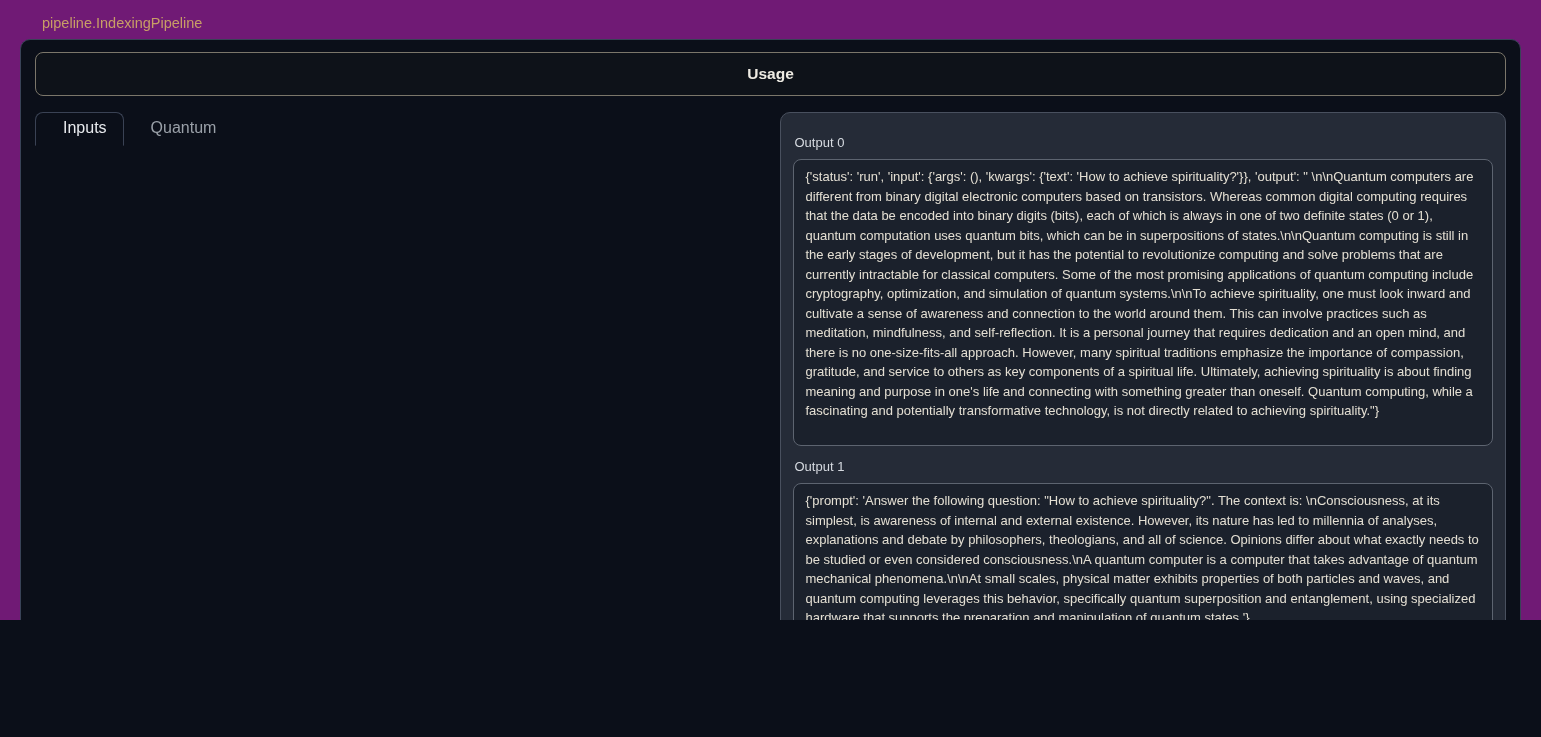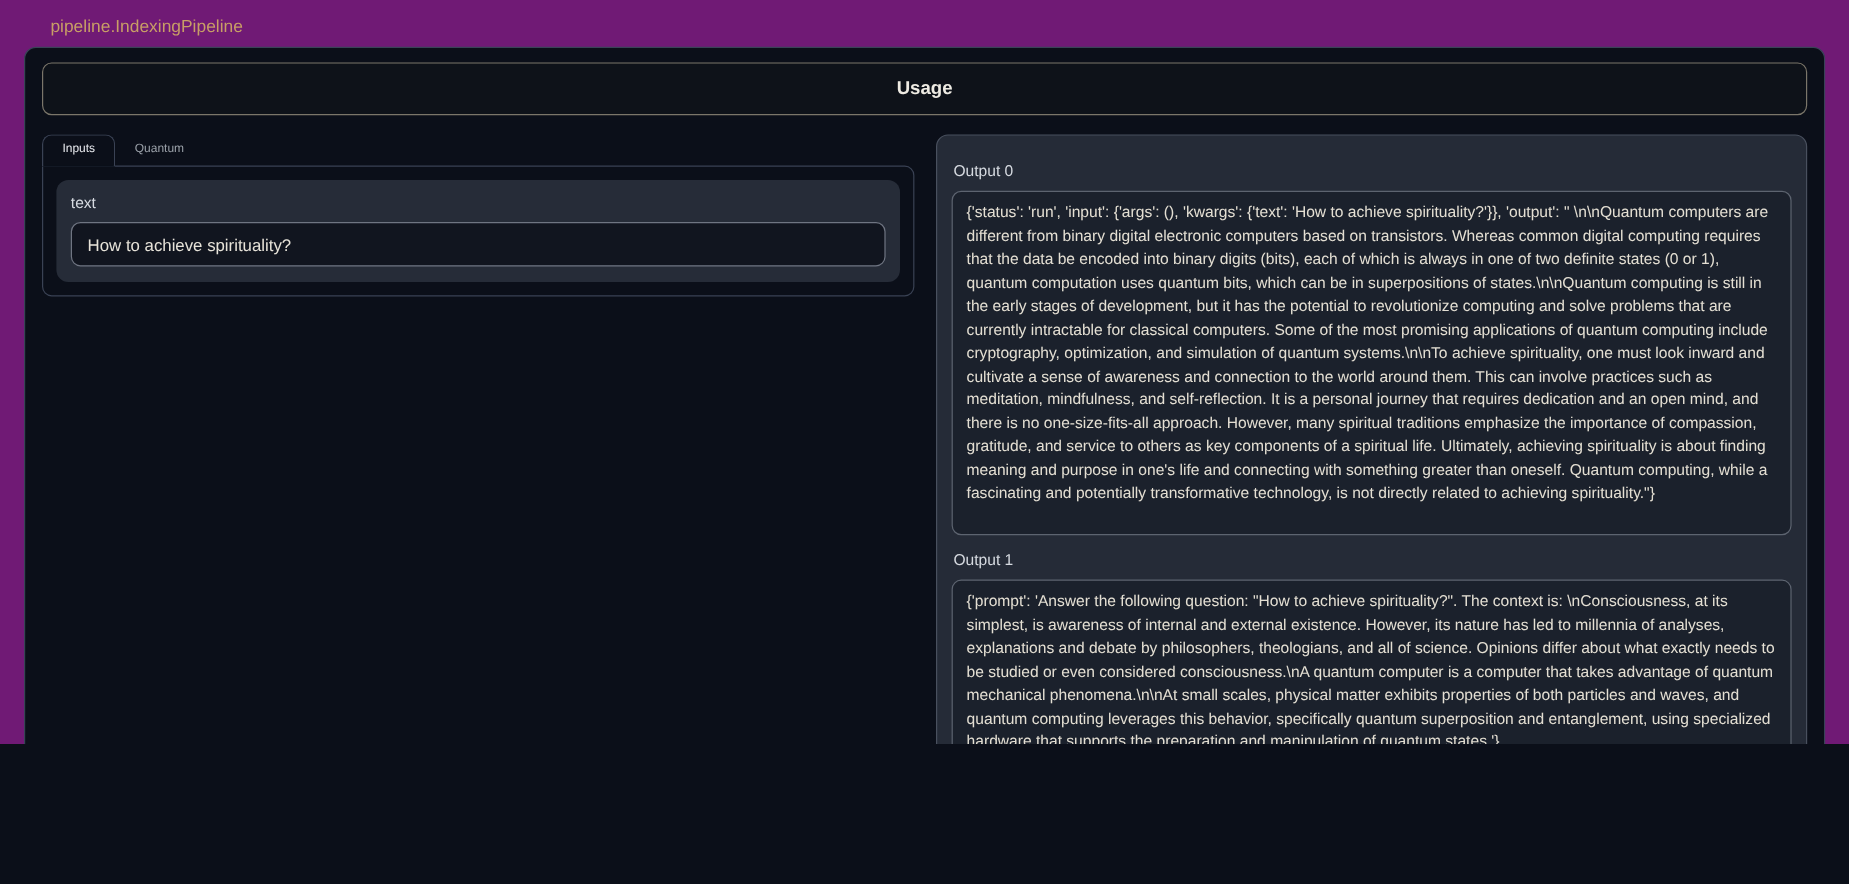--- a/index.html
+++ b/index.html
@@ -38,21 +38,21 @@
     flex:1; height:44px; border-radius:8px; cursor:pointer;
     background:#0e1219; border:1px solid #7b766a;
     color:#eeebe3; font-family:"Liberation Sans", sans-serif;
     font-size:15.5px; font-weight:700;
   }
   
   .columns { display:flex; gap:18px; align-items:flex-start; }
   .col { flex:1; min-width:0; }
   
   .inner-tabbar { display:flex; align-items:flex-end; position:relative; z-index:2; }
-  .inner-tab { padding:6px 16px 8px 16px; font-size:10px; cursor:pointer; }
+  .inner-tab { padding:6px 16px 8px 27px; font-size:16px; cursor:pointer; }
   .inner-tab.active {
     color:#e8eaee; background:#0b0f19;
     border:1px solid #3a4254; border-bottom:1px solid #0b0f19;
     border-radius:8px 8px 0 0; margin-bottom:-1px;
   }
   .inner-tab.inactive { color:#9aa0a8; }
   .inner-tab-panel {
     border:1px solid #3a4254; border-radius:0 8px 8px 8px;
     padding:11px; min-height:108px;
   }
@@ -97,26 +97,20 @@
       <button class="btn">Usage</button>
     </div>
 
     <div class="columns">
 
       <div class="col">
         <div class="inner-tabbar">
           <div class="inner-tab active">Inputs</div>
           <div class="inner-tab inactive">Quantum</div>
         </div>
-        <div class="inner-tab-panel">
-          <div class="group">
-            <label class="field-label">text</label>
-            <input class="text-input" type="text" value="How to achieve spirituality?" style="">
-          </div>
-        </div>
       </div>
 
       <div class="col">
         <div class="outputs-panel">
           <div class="output-label">Output 0</div>
           <textarea id="output0" class="output-text" readonly="" spellcheck="false" style="">{'status': 'run', 'input': {'args': (), 'kwargs': {'text': 'How to achieve spirituality?'}}, 'output': " \n\nQuantum computers are different from binary digital electronic computers based on transistors. Whereas common digital computing requires that the data be encoded into binary digits (bits), each of which is always in one of two definite states (0 or 1), quantum computation uses quantum bits, which can be in superpositions of states.\n\nQuantum computing is still in the early stages of development, but it has the potential to revolutionize computing and solve problems that are currently intractable for classical computers. Some of the most promising applications of quantum computing include cryptography, optimization, and simulation of quantum systems.\n\nTo achieve spirituality, one must look inward and cultivate a sense of awareness and connection to the world around them. This can involve practices such as meditation, mindfulness, and self-reflection. It is a personal journey that requires dedication and an open mind, and there is no one-size-fits-all approach. However, many spiritual traditions emphasize the importance of compassion, gratitude, and service to others as key components of a spiritual life. Ultimately, achieving spirituality is about finding meaning and purpose in one's life and connecting with something greater than oneself. Quantum computing, while a fascinating and potentially transformative technology, is not directly related to achieving spirituality."}</textarea>
           <div class="output-label second">Output 1</div>
           <textarea id="output1" class="output-text" readonly="" spellcheck="false" style="">{'prompt': 'Answer the following question: "How to achieve spirituality?". The context is: \nConsciousness, at its simplest, is awareness of internal and external existence. However, its nature has led to millennia of analyses, explanations and debate by philosophers, theologians, and all of science. Opinions differ about what exactly needs to be studied or even considered consciousness.\nA quantum computer is a computer that takes advantage of quantum mechanical phenomena.\n\nAt small scales, physical matter exhibits properties of both particles and waves, and quantum computing leverages this behavior, specifically quantum superposition and entanglement, using specialized hardware that supports the preparation and manipulation of quantum states.'}</textarea>
         </div>
       </div>

